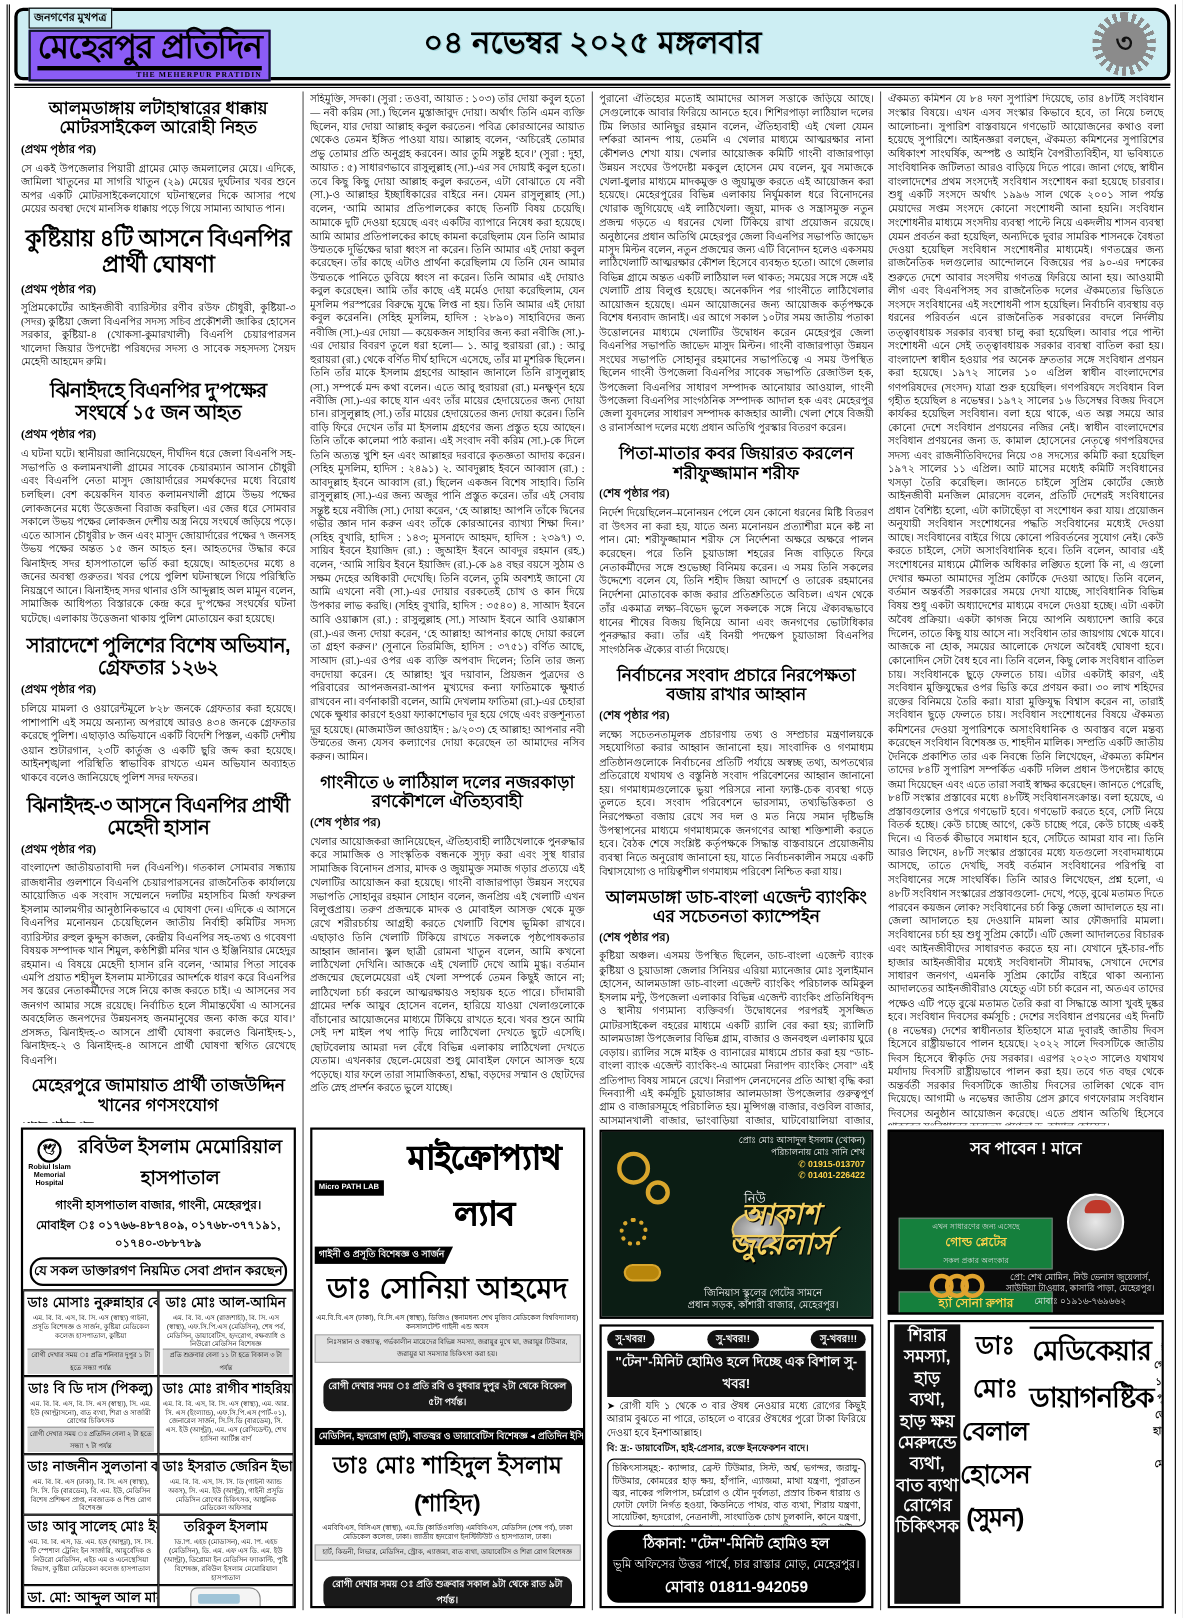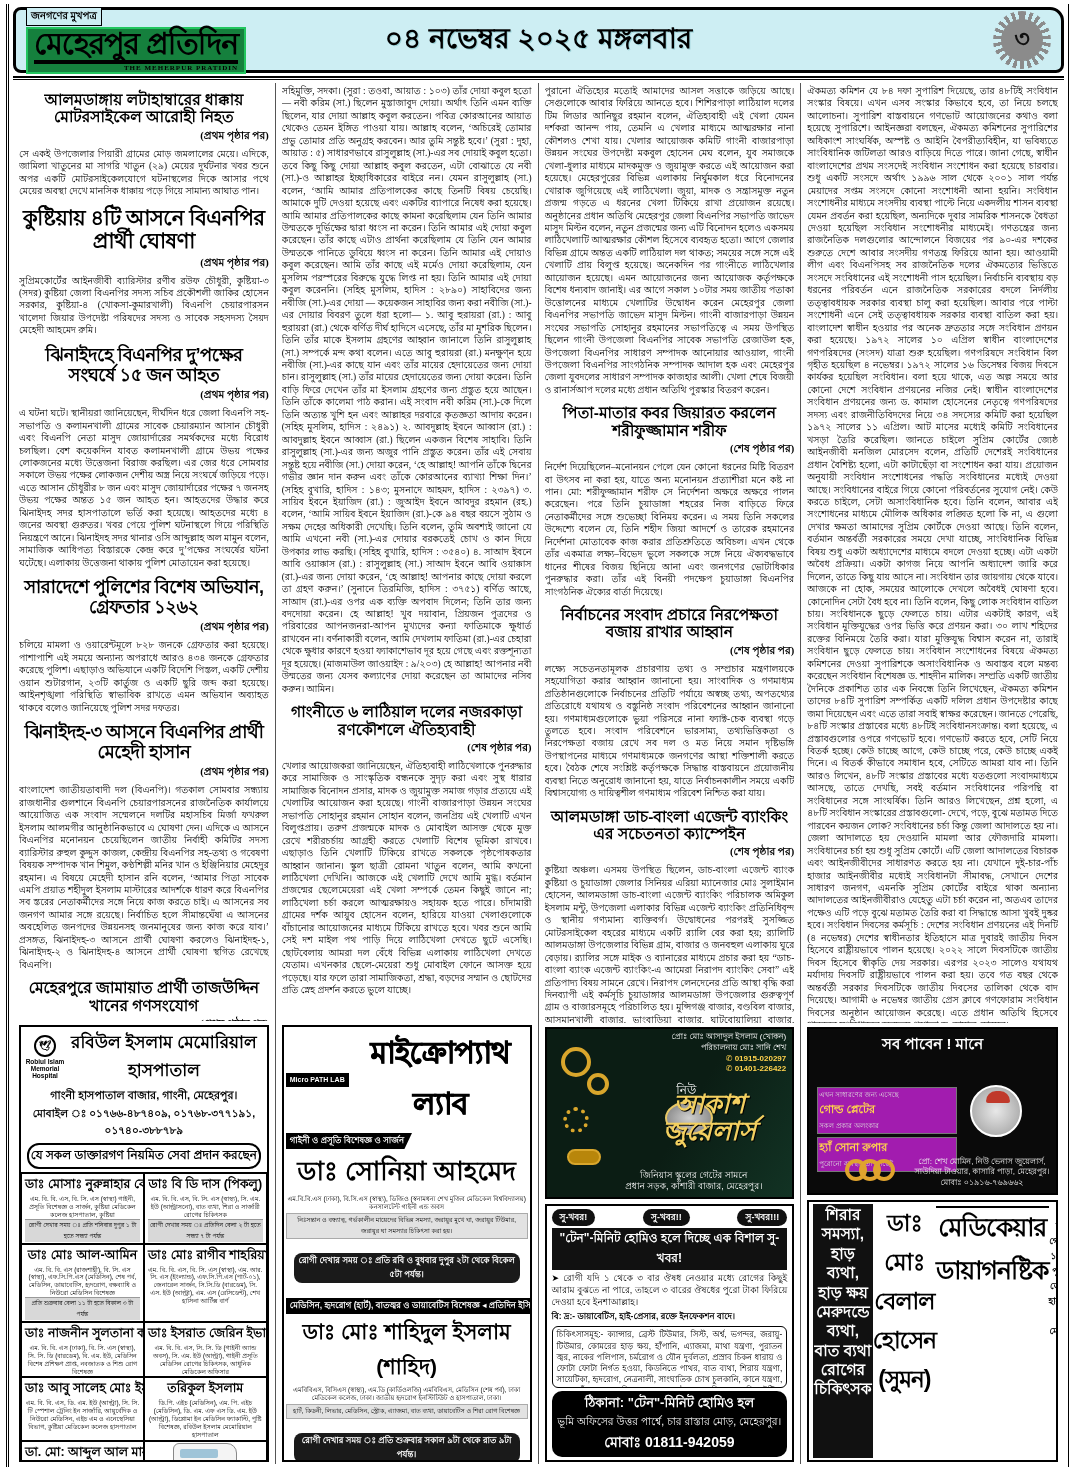--- a/index.html
+++ b/index.html
@@ -5,41 +5,41 @@
   * { margin:0; padding:0; box-sizing:border-box; }
   html,body { background:#e8e8e8; }
   body { width:1075px; height:1471px; font-family:"Liberation Serif","DejaVu Serif",serif; color:#000; }
   .sheet { width:1075px; height:1471px; background:#fff; padding:4px 6px; overflow:hidden; }
   .frame { border-left:3px double #000; border-right:1px solid #000; height:100%; padding:3px 4px; overflow:hidden; display:flex; flex-direction:column; }
 
   
   .masthead { border:3px solid #000; border-radius:8px 14px 8px 8px; background:#cdeef3; height:66px; display:flex; align-items:center; position:relative; padding:4px 10px; flex:0 0 auto; }
   .brandbox { display:flex; flex-direction:column; }
   .tagline { font-size:10px; font-weight:bold; border:1px solid #000; background:#cdeef3; padding:0 4px; width:max-content; margin-bottom:1px; }
-  .brand { border:2px solid #22c55e; background:#15803d; padding:0 6px; line-height:1; }
+  .brand { border:2px solid #0f172a; background:#8b5cf6; padding:0 6px; line-height:1; }
   .brand .bn { font-size:30px; font-weight:bold; letter-spacing:-1px; font-family:"Liberation Sans","DejaVu Sans",sans-serif; }
   .brand .en { display:block; font-size:7px; font-weight:bold; text-align:right; border-top:4px solid #000; margin-top:1px; padding-top:1px; letter-spacing:1px; }
   .dateline { position:absolute; left:0; right:0; text-align:center; font-size:28px; font-weight:bold; font-family:"Liberation Sans","DejaVu Sans",sans-serif; text-shadow:1px 1px 0 #9fd4da; }
   .pagebadge { margin-left:auto; width:58px; height:58px; border-radius:50%; position:relative; z-index:2;
     background:repeating-conic-gradient(#8b8b8b 0deg 8deg, transparent 8deg 16deg); display:flex; align-items:center; justify-content:center; }
   .pagebadge .inner { width:42px; height:42px; border-radius:50%; background:#8b8b8b; display:flex; align-items:center; justify-content:center; }
   .pagebadge .num { font-size:24px; font-weight:bold; color:#111; font-family:"Liberation Sans","DejaVu Sans",sans-serif; }
   .rule { border-top:2px solid #000; margin:3px 0 1px; }
   .rule2 { border-top:1px solid #000; margin-bottom:3px; }
 
   
   .cols { flex:1 1 auto; display:flex; overflow:hidden; }
   .col { width:25%; padding:2px 6px 0 6px; border-right:1px solid #555; display:flex; flex-direction:column; overflow:hidden; }
   .col:last-child { border-right:none; }
   .articles { flex:1 1 auto; overflow:hidden; }
   .headline { font-family:Liberation Sans, sans-serif; font-weight:bold; text-align:center; line-height:1.12; margin:6px 4px 2px; }
   .h-xl { font-size:21px; letter-spacing:-0.5px; }
   .h-lg { font-size:18px; letter-spacing:-0.5px; }
   .h-md { font-size:15.5px; }
-  .cont { text-align:right; font-size:10.5px; font-weight:bold; margin-bottom:3px; }
+  .cont { text-align:left; font-size:10.5px; font-weight:bold; margin-bottom:3px; }
   .body { font-size:9.3px; line-height:1.34; text-align:justify; word-break:break-word; }
   .body + .headline { margin-top:8px; }
 
   
   .ad { flex:0 0 auto; margin:4px 0 2px; overflow:hidden; font-family:"Liberation Sans","DejaVu Sans",sans-serif; }
 
   
   .ad-hospital { border:2px solid #000; height:437px; display:flex; flex-direction:column; }
   .ah-head { display:flex; align-items:center; padding:2px 4px; }
   .ah-logo { width:40px; font-size:6.5px; font-weight:bold; text-align:center; line-height:1.1; }
@@ -95,21 +95,21 @@
   .ho-addr { background:#000; color:#fff; border-radius:10px; text-align:center; margin-top:3px; padding:2px; }
   .ho-addr .l1 { font-size:13px; font-weight:bold; }
   .ho-addr .l2 { font-size:10.5px; }
   .ho-addr .l3 { font-size:14px; font-weight:bold; }
 
   
   .ad-venus { height:168px; background:#0a0a0a; color:#fff; border:2px solid #000; position:relative; padding:3px 6px; overflow:hidden; }
   .av-top1 { text-align:center; font-size:15px; font-weight:bold; }
   .av-top2 { text-align:center; font-size:24px; font-weight:bold; color:#f0f0f0; -webkit-text-stroke:0.5px #caa43c; letter-spacing:1px; }
   .av-boxes { position:absolute; left:8px; top:58px; width:140px; }
-  .av-box { border:1px solid #777; background:#a21caf; margin-bottom:3px; padding:1px; }
+  .av-box { border:1px solid #777; background:#15803d; text-align:center; margin-bottom:3px; padding:1px;margin-top:20px; }
   .av-box .s { font-size:7px; color:#ddd; }
   .av-box .b { font-size:11px; font-weight:bold; color:#ffd34d; }
   .av-photo { position:absolute; right:34px; top:56px; width:52px; height:52px; border-radius:50%; background:radial-gradient(#e8e8e8,#9a9a9a); border:2px solid #fff; }
   .av-photo:before { content:""; position:absolute; top:4px; left:14px; width:24px; height:12px; background:#c0392b; border-radius:10px 10px 2px 2px; }
   .av-contact { position:absolute; right:4px; bottom:4px; width:140px; text-align:center; font-size:8px; line-height:1.35; color:#eee; }
   .av-rings { position:absolute; left:36px; bottom:8px; }
   .ring2 { display:inline-block; width:22px; height:22px; border:4px solid #e0a32e; border-radius:50%; margin-right:-8px; }
   .ad-belal { border:2px solid #000; height:262px; margin-top:3px; display:flex; padding:2px 4px; }
   .ab-head { background:#111; color:#fff; text-align:center; font-weight:bold; font-size:15.5px; line-height:1.25; padding:1px; }
   .ab-name { text-align:center; font-size:23px; font-weight:bold; letter-spacing:-1px; margin:1px 0; }
@@ -186,28 +186,28 @@
         <div class="ah-sub">গাংনী হাসপাতাল বাজার, গাংনী, মেহেরপুর।</div>
         <div class="ah-mob">মোবাইল ঃ ০১৭৬৬-৪৮৭৪০৯, ০১৭৬৮-৩৭৭১৯১, ০১৭৪০-৩৮৮৭৮৯</div>
         <div class="ah-pill">যে সকল ডাক্তারগণ নিয়মিত সেবা প্রদান করছেন</div>
         <div class="ah-grid">
           <div class="ah-cell">
             <div class="ah-name">ডাঃ মোসাঃ নুরুন্নাহার বেগম</div>
             <div class="ah-cred">এম. বি. বি. এস, বি. সি. এস (স্বাস্থ্য) গাইনী, প্রসূতি বিশেষজ্ঞ ও সার্জন, কুষ্টিয়া মেডিকেল কলেজ হাসপাতাল, কুষ্টিয়া</div>
             <div class="ah-time">রোগী দেখার সময় ঃ প্রতি শনিবার দুপুর ১ টা হতে সন্ধ্যা পর্যন্ত</div>
           </div>
           <div class="ah-cell">
+            <div class="ah-name">ডাঃ মোঃ আল-আমিন</div>
+            <div class="ah-cred">এম. বি. বি. এস (রাজশাহী), বি. সি. এস (স্বাস্থ্য), এফ.সি.পি.এস (মেডিসিন), শেষ পর্ব, মেডিসিন, ডায়াবেটিস, হৃদরোগ, বক্ষব্যাধি ও নিউরো মেডিসিন বিশেষজ্ঞ</div>
+            <div class="ah-time">প্রতি শুক্রবার বেলা ১১ টা হতে বিকাল ৩ টা পর্যন্ত</div>
+          </div>
+          <div class="ah-cell">
             <div class="ah-name">ডাঃ বি ডি দাস (পিকলু)</div>
             <div class="ah-cred">এম. বি. বি. এস, বি. সি. এস (স্বাস্থ্য), সি. এম. ইউ (আল্ট্রাসনো), বাত ব্যথা, শিরা ও সার্জারী রোগের চিকিৎসক</div>
             <div class="ah-time">রোগী দেখার সময় ঃ প্রতিদিন বেলা ২ টা হতে সন্ধ্যা ৭ টা পর্যন্ত</div>
-          </div>
-          <div class="ah-cell">
-            <div class="ah-name">ডাঃ মোঃ আল-আমিন</div>
-            <div class="ah-cred">এম. বি. বি. এস (রাজশাহী), বি. সি. এস (স্বাস্থ্য), এফ.সি.পি.এস (মেডিসিন), শেষ পর্ব, মেডিসিন, ডায়াবেটিস, হৃদরোগ, বক্ষব্যাধি ও নিউরো মেডিসিন বিশেষজ্ঞ</div>
-            <div class="ah-time">প্রতি শুক্রবার বেলা ১১ টা হতে বিকাল ৩ টা পর্যন্ত</div>
           </div>
           <div class="ah-cell">
             <div class="ah-name">ডাঃ মোঃ রাগীব শাহরিয়ার</div>
             <div class="ah-cred">এম. বি. বি. এস, বি. সি. এস (স্বাস্থ্য), এম. আর. সি. এস (ইংল্যান্ড), এফ.সি.পি.এস (পার্ট-০১), জেনারেল সার্জন, সি.সি.ডি (বারডেম), সি. এস. ইউ (আল্ট্রা), এম. এস (রেসিডেন্ট), শেখ হাসিনা আর্টিক্স বার্ণ</div>
           </div>
           <div class="ah-cell">
             <div class="ah-name">ডাঃ নাজনীন সুলতানা কনা</div>
             <div class="ah-cred">এম. বি. বি. এস (ঢাকা), বি. সি. এস (স্বাস্থ্য), সি. সি. ডি (বারডেম), বি. এম. ইউ, মেডিসিন বিশেষ প্রশিক্ষণ প্রাপ্ত, নবজাতক ও শিশু রোগ বিশেষজ্ঞ</div>
           </div>
           <div class="ah-cell">
@@ -284,21 +284,21 @@
       </div>
 
       <div class="ad ad-akash">
         <div class="gold g1"></div>
         <div class="gold g2"></div>
         <div class="gold g3"></div>
         <div class="gold g4"></div>
         <div class="aa-contact">
           <div>প্রোঃ মোঃ আসাদুল ইসলাম (খোকন)</div>
           <div>পরিচালনায় মোঃ সানি শেখ</div>
-          <div class="aa-phones">✆ <span>01915-020297</span></div>
+          <div class="aa-phones">✆ <span>01915-013707</span></div>
           <div class="aa-phones">✆ <span>01401-226422</span></div>
         </div>
         <div class="aa-oval"></div>
         <div class="aa-new">নিউ</div>
         <div class="aa-title">আকাশ জুয়েলার্স</div>
         <div class="aa-addr">
           <div>জিনিয়াস স্কুলের গেটের সামনে</div>
           <div>প্রধান সড়ক, কাঁশারী বাজার, মেহেরপুর।</div>
         </div>
       </div>

